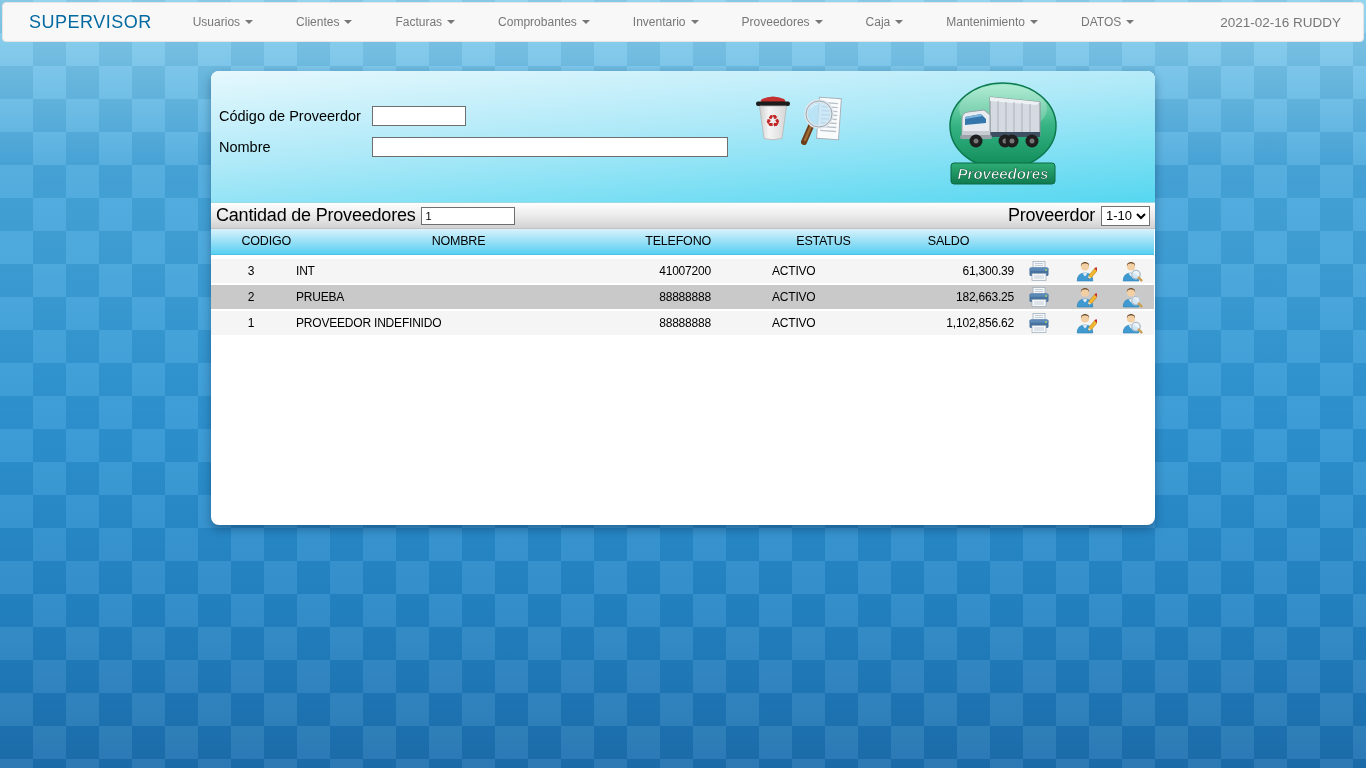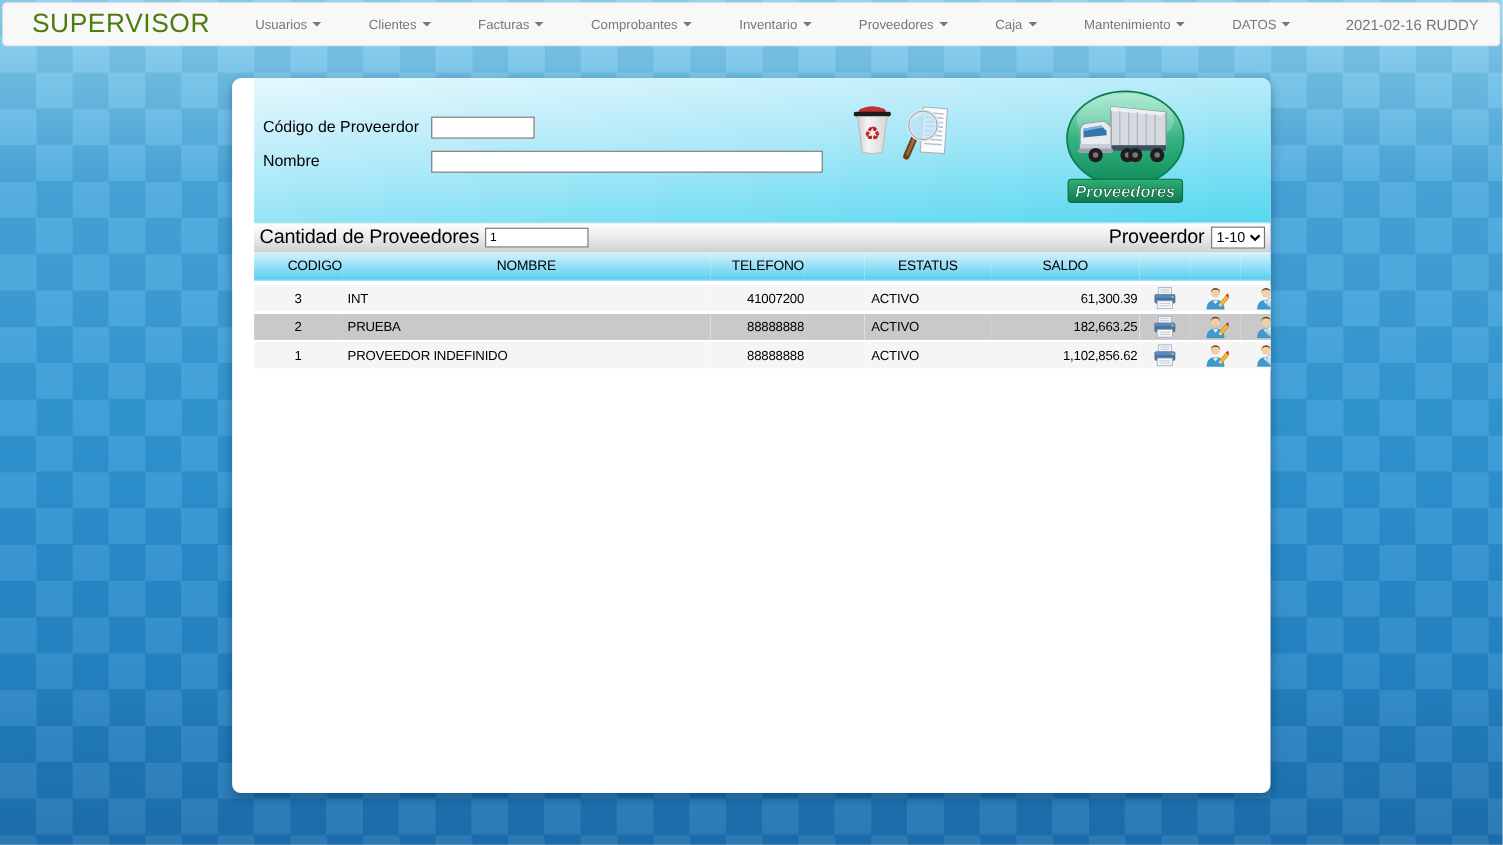--- a/index.html
+++ b/index.html
@@ -11,34 +11,33 @@
       linear-gradient(180deg,#8ed2ef 0%, #49a8dc 22%, #2e95d3 55%, #2484c4 80%, #1c6fae 100%);
     position:relative;
   }
 
   
   .navbar{
     position:absolute; left:2px; top:2px; right:2px; height:40px;
     background:#f8f8f8; border:1px solid #e4e4e4; border-radius:4px;
     display:flex; align-items:center; color:#777;
   }
-  .brand{ font-size:24px; padding:0 26px 0 26px; color:#4d7c0f; letter-spacing:.5px; cursor:pointer;}
+  .brand{ font-size:18px; padding:0 26px 0 26px; color:#0369a1; letter-spacing:.5px; cursor:pointer;}
   .nav-items{ display:flex; list-style:none; align-items:center; }
   .nav-item{ font-size:12px; padding:0 15px; margin-right:13px; color:#777; cursor:pointer; white-space:nowrap;}
   .caret{ display:inline-block; width:0; height:0; border-left:4px solid transparent;
     border-right:4px solid transparent; border-top:4px solid #777; margin-left:5px; vertical-align:2px;}
   .nav-right{ margin-left:auto; font-size:13.5px; padding:0 22px; color:#777; cursor:pointer; white-space:nowrap;}
 
   
   .panel{
-    position:absolute; left:211px; top:71px; width:944px; height:650px;
+    position:absolute; left:211px; top:71px; width:944px; height:454px;
     background:#ffffff; border-radius:8px;
     box-shadow:0 4px 10px rgba(0,20,50,.35);
     overflow:hidden;
-    padding-left:20px;
   }
   .panel-header{
     position:relative; height:132px;
     background:linear-gradient(175deg,#e6f8fd 0%, #aee9f8 45%, #55d7f0 100%);
     border-bottom:1px solid #9adbe8;
   }
   .form-row{ position:absolute; left:8px; display:flex; align-items:center; }
   .form-row.r1{ top:35px; }
   .form-row.r2{ top:66px; }
   .form-label{ font-size:14.5px; color:#000; width:153px; }

